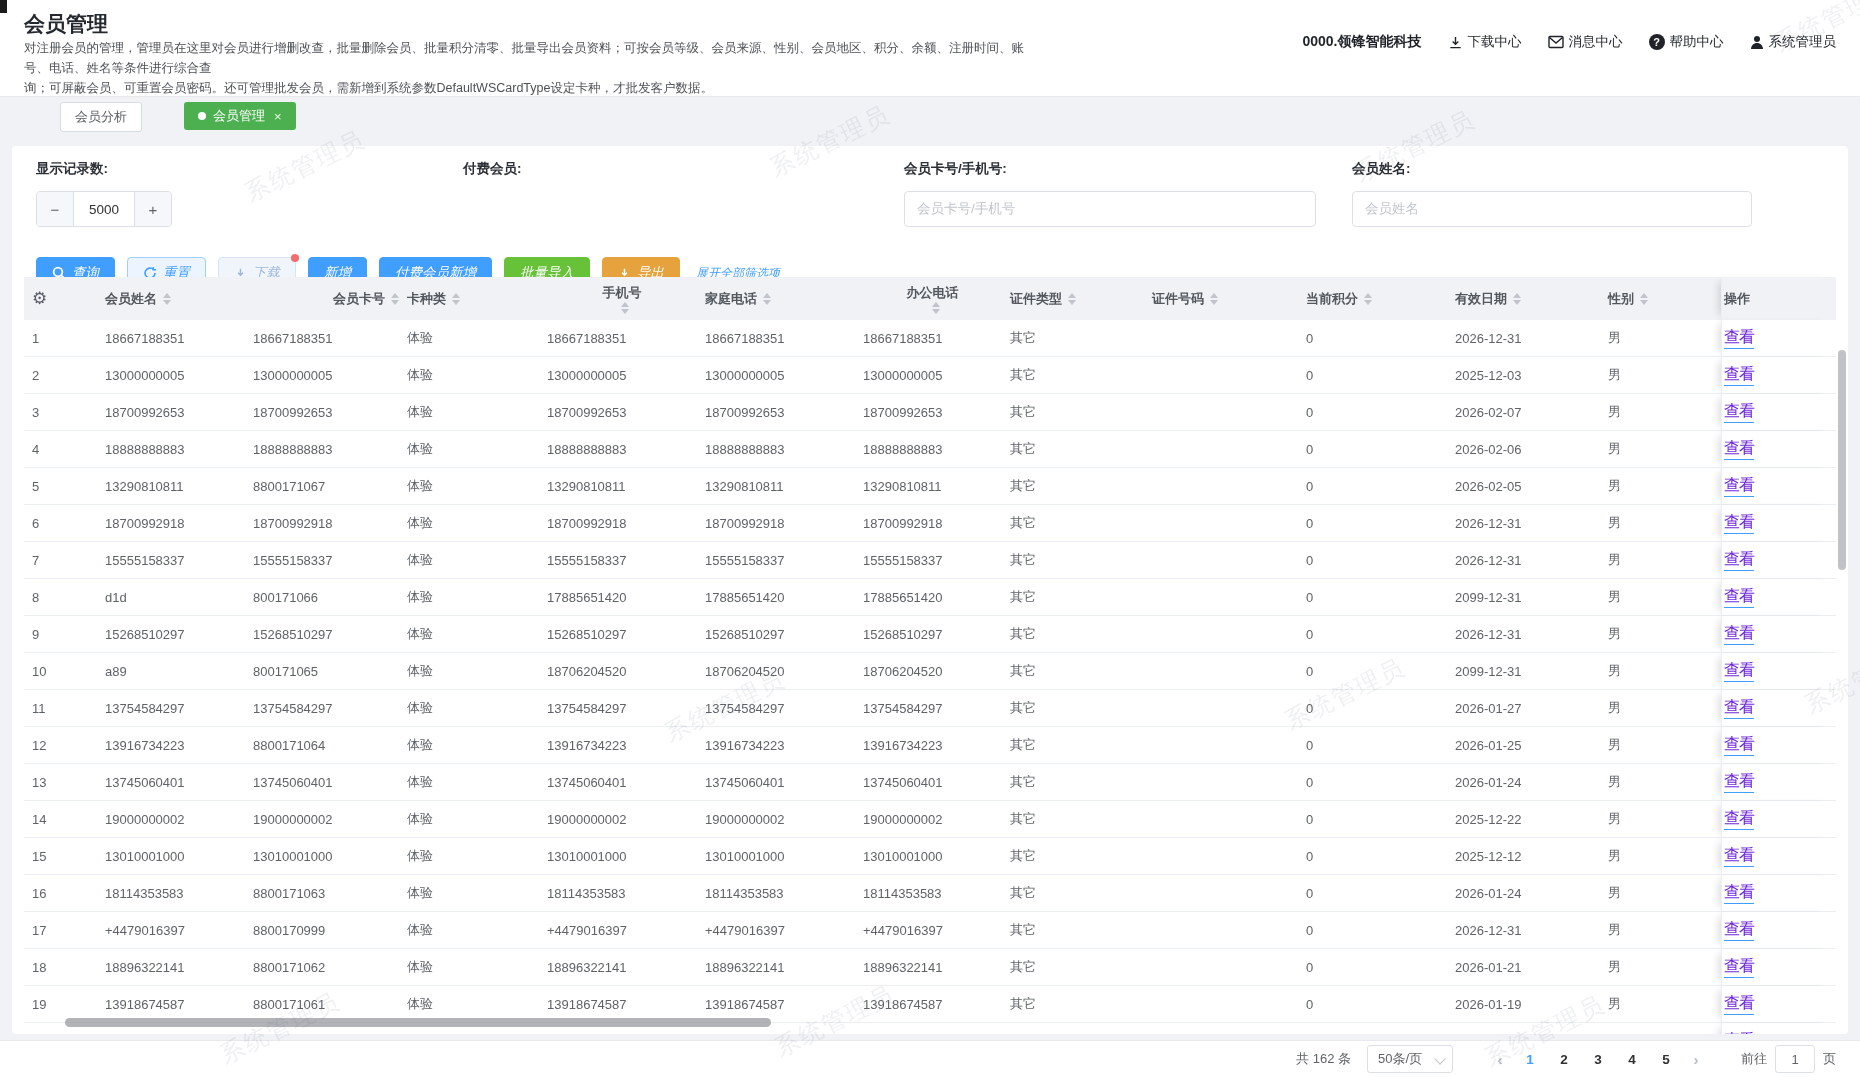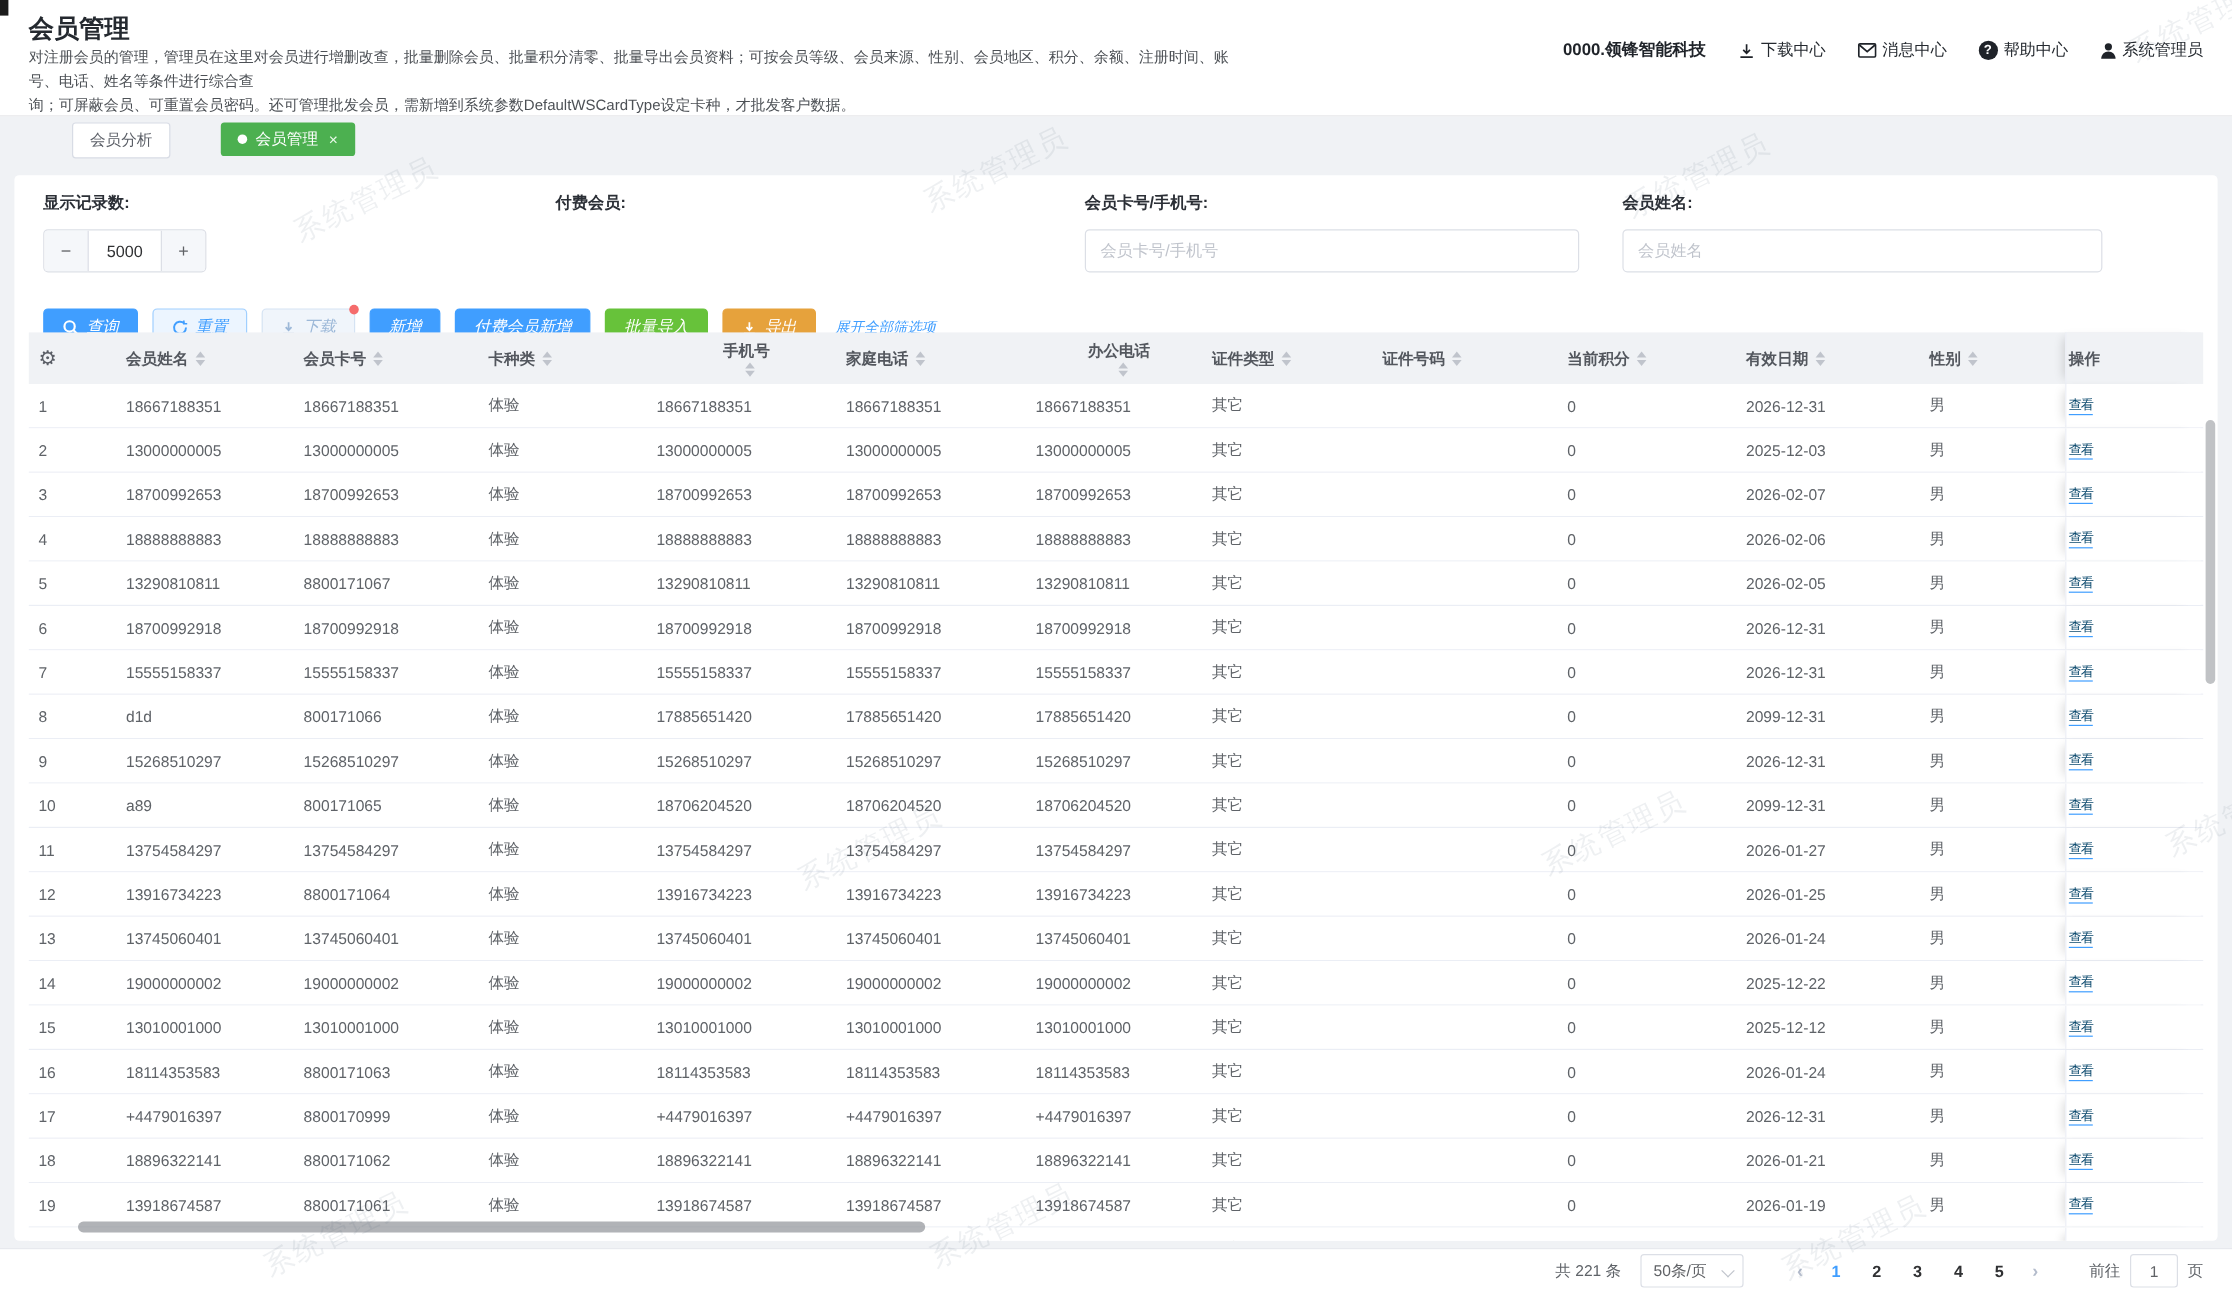--- a/index.html
+++ b/index.html
@@ -53,26 +53,26 @@
   .red-dot{position:absolute;right:-4px;top:-4px;width:8px;height:8px;border-radius:50%;background:#f56c6c;}
   .expand-link{font-size:12px;color:#409eff;cursor:pointer;margin-left:4px;}
   .btn-el svg{display:block;}
 
   
   .tbl{position:absolute;left:12px;top:131px;width:1812px;}
   .thead{display:flex;height:43px;background:#f0f2f5;align-items:center;}
   .th{display:flex;align-items:center;font-size:13px;font-weight:600;color:#53575e;box-sizing:border-box;padding-left:8px;}
   .tr{display:flex;height:36px;align-items:center;border-bottom:1px solid #ebeef5;background:#fff;}
   .td{font-size:13px;color:#5f6368;box-sizing:border-box;padding-left:8px;overflow:hidden;white-space:nowrap;}
-  .col-index{width:73px;} .col-name{width:148px;} .col-card{width:154px;} .col-type{width:140px;}
+  .col-index{width:73px;} .col-name{width:148px;} .col-card{width:154px;justify-content:flex-end;} .col-type{width:140px;}
   .col-phone{width:158px;flex-direction:column;} .col-home{width:158px;} .col-office{width:147px;flex-direction:column;} .col-id_type{width:142px;}
   .col-id_no{width:154px;} .col-points{width:149px;} .col-date{width:153px;} .col-gender{width:121px;}
   .col-action{width:113px;border-left:1px solid #ebeef5;box-shadow:-7px 0 8px -5px rgba(0,0,0,0.15);align-self:stretch;display:flex;align-items:center;padding-left:2px;background:inherit;}
   .thead .col-action{background:#f0f2f5;}
-  .view-link{color:#0c4a6e;font-size:11px;cursor:pointer;letter-spacing:-1px;border-bottom:1px solid #409eff;}
+  .view-link{color:#6d28d9;font-size:16px;cursor:pointer;letter-spacing:-1px;border-bottom:1px solid #409eff;}
   .sort{display:inline-flex;flex-direction:column;margin-left:6px;}
   .sort .up{width:0;height:0;border-left:4px solid transparent;border-right:4px solid transparent;border-bottom:5px solid #c0c4cc;margin-bottom:2px;}
   .sort .dn{width:0;height:0;border-left:4px solid transparent;border-right:4px solid transparent;border-top:5px solid #c0c4cc;}
   .gear{font-size:17px;color:#5a5e66;cursor:pointer;line-height:1;}
 
   
   .hscroll{position:absolute;left:53px;top:872px;width:706px;height:9px;border-radius:5px;background:rgba(140,143,149,0.68);}
   .vscroll-track{position:absolute;right:2px;top:174px;width:10px;height:706px;background:transparent;}
   .vscroll{position:absolute;right:0;top:30px;width:8px;height:220px;border-radius:4px;background:rgba(140,143,149,0.55);}
 
@@ -650,21 +650,21 @@
   <div class="wm" style="left:1350px;top:130px;">系统管理员</div>
   <div class="wm" style="left:1770px;top:0px;">系统管理员</div>
   <div class="wm" style="left:660px;top:690px;">系统管理员</div>
   <div class="wm" style="left:1280px;top:678px;">系统管理员</div>
   <div class="wm" style="left:1800px;top:662px;">系统管理员</div>
   <div class="wm" style="left:215px;top:1012px;">系统管理员</div>
   <div class="wm" style="left:770px;top:1005px;">系统管理员</div>
   <div class="wm" style="left:1480px;top:1015px;">系统管理员</div>
 
   <div class="bottombar">
-    <span class="pg-total">共 221 条</span>
+    <span class="pg-total">共 162 条</span>
     <span class="pg-size">
       <span>50条/页</span>
       <span class="chev"></span>
     </span>
     <span class="pg-arrow">‹</span>
     <span class="pg-num active">1</span>
     <span class="pg-num">2</span>
     <span class="pg-num">3</span>
     <span class="pg-num">4</span>
     <span class="pg-num">5</span>

